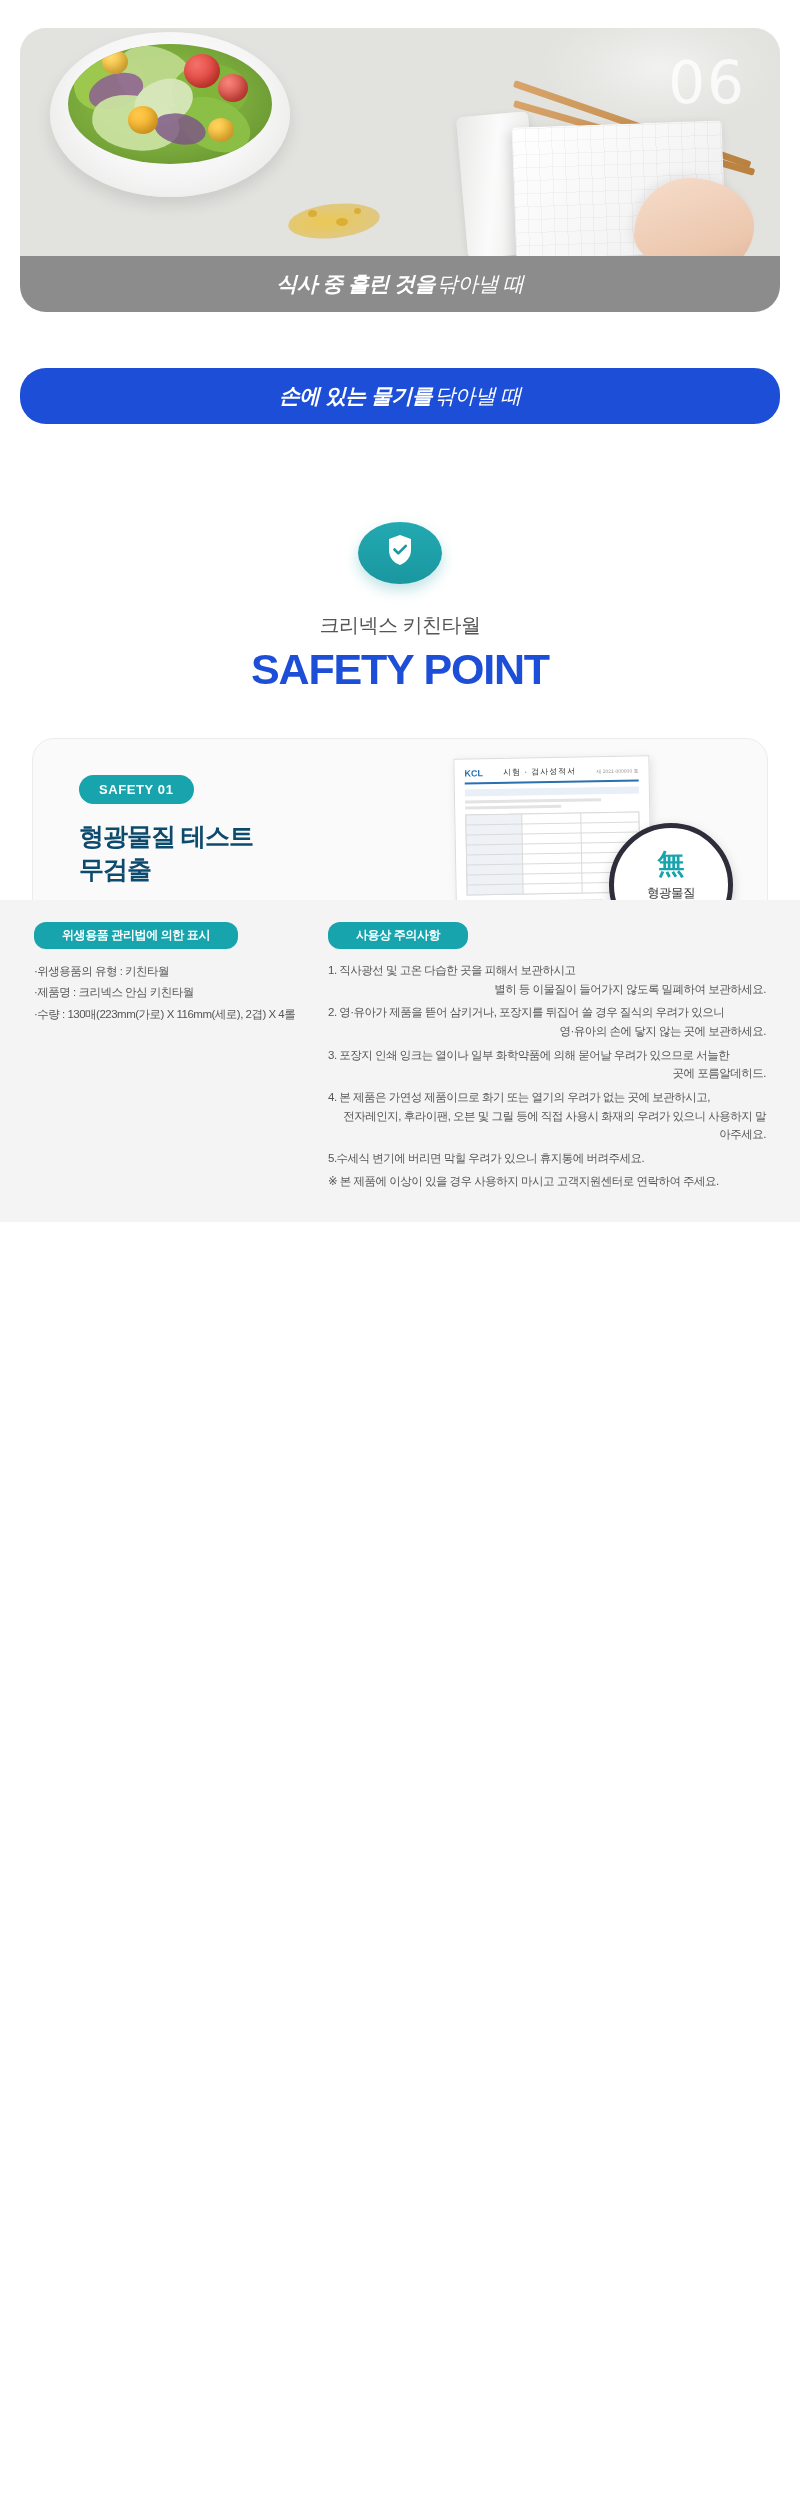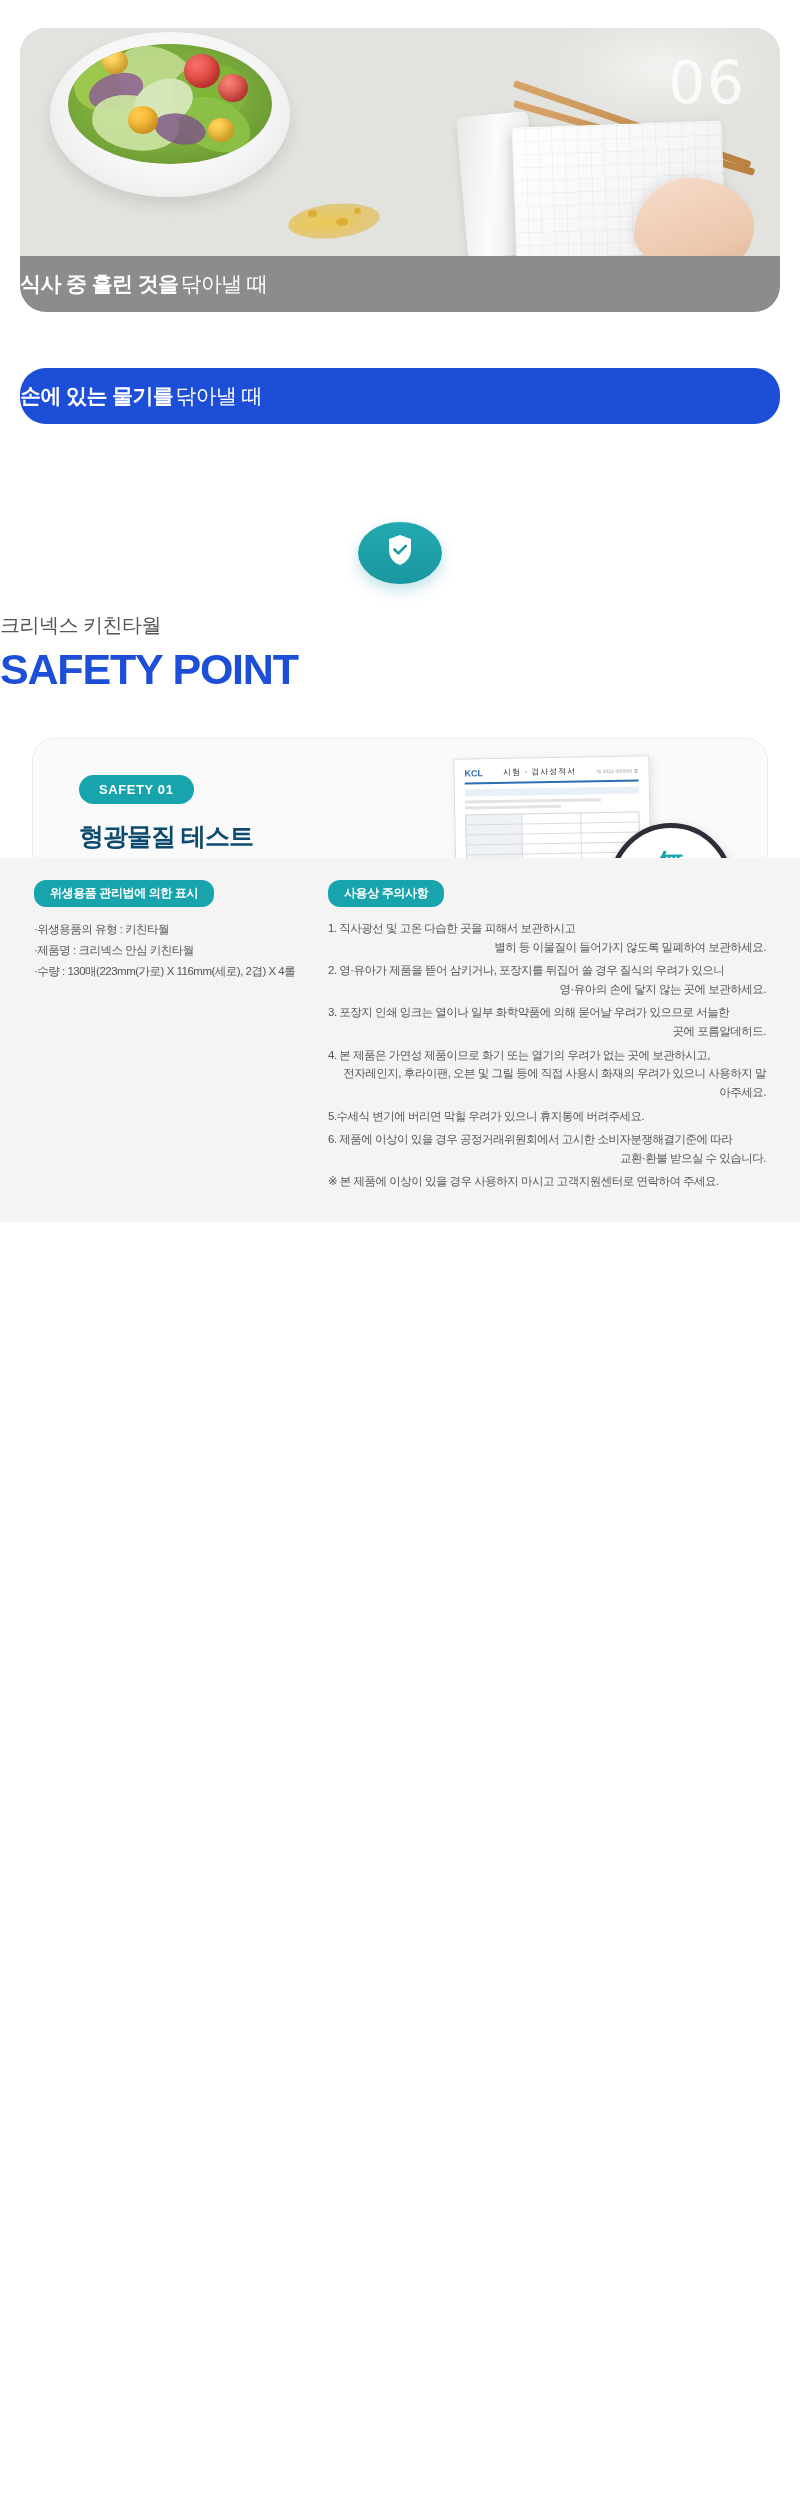--- a/index.html
+++ b/index.html
@@ -153,34 +153,36 @@
     line-height: 1;
     font-family: "DejaVu Sans", "Liberation Sans", sans-serif;
   }
   .num06 { right: 34px; top: 26px; color: rgba(255,255,255,.78); }
   .num07 { left: 40px; top: 42px; color: transparent; -webkit-text-stroke: 3px #21a6ad; }
 
   .scene-caption {
     height: 56px;
     display: flex;
     align-items: center;
+    justify-content: center;
     color: #ffffff;
     font-size: 21px;
     letter-spacing: -0.6px;
+    font-style: italic;
   }
   .cap-gray { background: #8c8c8c; }
   .cap-teal { background: #1d4ed8; }
   .cap-strong { font-weight: 700; }
   .cap-light { font-weight: 400; margin-left: 2px; }
 
   .gap-lg { height: 56px; }
   .gap-xl { height: 90px; }
 
   
-  .safety-head { }
+  .safety-head { text-align: center; }
   .shield-wrap {
     width: 84px; height: 84px; margin: 0 auto 14px;
     position: relative;
   }
   .shield-ell {
     position: absolute; left: 0; top: 8px;
     width: 84px; height: 62px; border-radius: 50%;
     background: linear-gradient(180deg, #23a9b1 0%, #1a97a0 100%);
     box-shadow: 0 6px 14px rgba(26,151,160,.28);
   }
@@ -274,21 +276,21 @@
   .footer {
     position: absolute; left: 0; bottom: 0;
     width: 800px; background: #f4f4f4;
     padding: 22px 34px 26px;
     display: flex; gap: 26px;
   }
   .fcol-l { width: 268px; }
   .fcol-r { flex: 1; }
   .fhead {
     display: inline-block; background: #17a4ad; color: #fff;
-    font-size: 12px; font-weight: 700; padding: 5px 16px; border-radius: 12px;
+    font-size: 12px; font-weight: 700; padding: 5px 28px; border-radius: 12px;
     margin-bottom: 12px; letter-spacing: -0.4px;
   }
   .fline { font-size: 11.5px; color: #555; line-height: 1.85; letter-spacing: -0.5px; }
   .fitem { font-size: 11.5px; color: #555; line-height: 1.62; letter-spacing: -0.5px; margin-bottom: 5px; }
   .fitem .ind { display: block; padding-left: 11px; text-align: right; }
 </style>
 </head>
 <body>
 
 <div class="page">
@@ -505,22 +507,18 @@
         <span class="ind">곳에 포름알데히드.</span>
       </div>
       <div class="fitem">
         <span>4. 본 제품은 가연성 제품이므로 화기 또는 열기의 우려가 없는 곳에 보관하시고,</span>
         <span class="ind">전자레인지, 후라이팬, 오븐 및 그릴 등에 직접 사용시 화재의 우려가 있으니 사용하지 말아주세요.</span>
       </div>
       <div class="fitem">
         <span>5.수세식 변기에 버리면 막힐 우려가 있으니 휴지통에 버려주세요.</span>
       </div>
       <div class="fitem">
-        <span>6. 제품에 이상이 있을 경우 공정거래위원회에서 고시한 소비자분쟁해결기준에 따라</span>
-        <span class="ind">교환·환불 받으실 수 있습니다.</span>
-      </div>
-      <div class="fitem">
         <span>※ 본 제품에 이상이 있을 경우 사용하지 마시고 고객지원센터로 연락하여 주세요.</span>
       </div>
     </div>
   </div>
 
 </div>
 
 </body></html>

